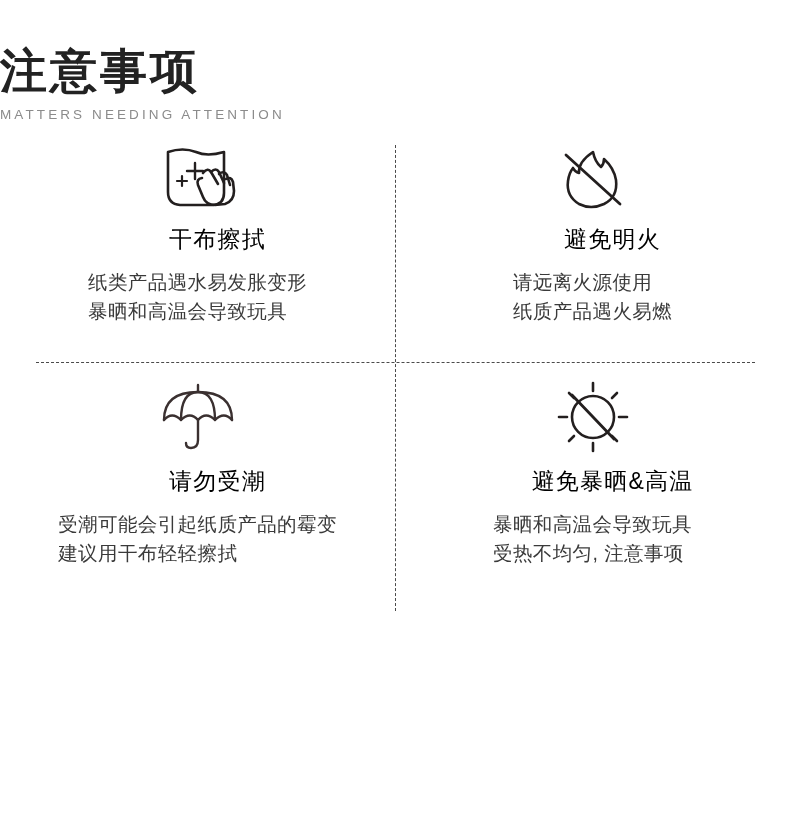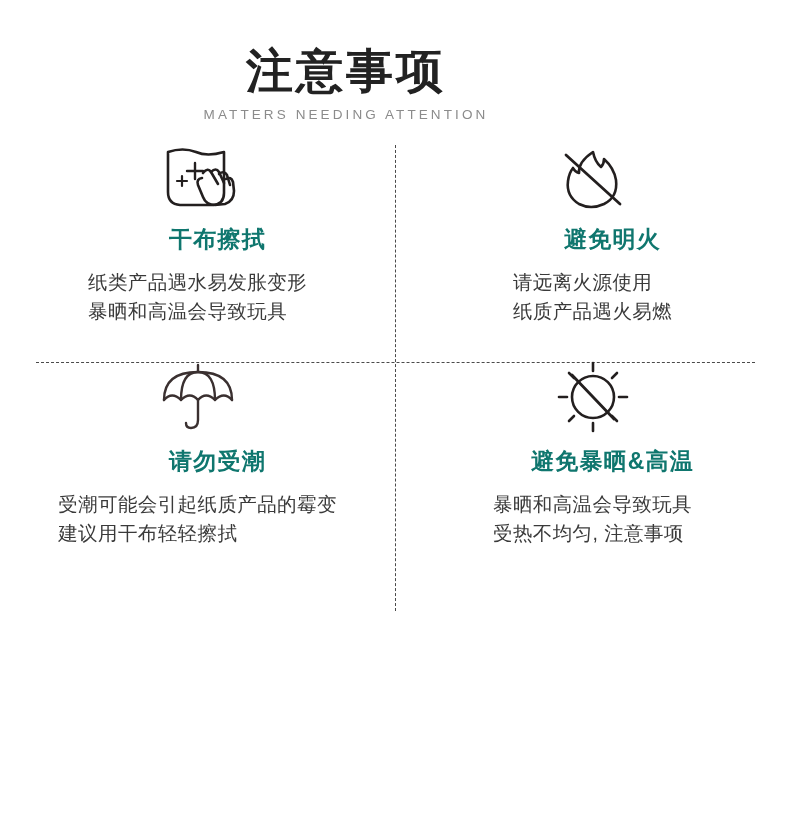--- a/index.html
+++ b/index.html
@@ -20,21 +20,21 @@
     width: 790px;
     height: 814px;
   }
 
   
   .header {
     position: absolute;
     top: 42px;
     left: 0;
     width: 692px;
-    text-align: center;
+    text-align: left;
   }
   .header-title {
     font-size: 47px;
     font-weight: bold;
     letter-spacing: 3px;
     color: #222222;
     line-height: 1.25;
     margin: 0;
   }
   .header-subtitle {
@@ -69,43 +69,43 @@
     position: absolute;
     top: 140px;
     left: 0;
     width: 790px;
   }
   .row {
     display: flex;
     width: 790px;
   }
   .row-top { height: 222px; }
-  .row-bottom { height: 230px; }
+  .row-bottom { height: 230px; padding-top: 20px; }
   .cell {
     width: 395px;
     display: flex;
     flex-direction: column;
     align-items: center;
     box-sizing: border-box;
   }
 
   .cell-icon {
     height: 72px;
     display: flex;
     align-items: flex-end;
     justify-content: center;
   }
   .cell-icon svg { display: block; }
 
   .cell-title {
     margin-top: 14px;
     font-size: 23px;
-    font-weight: bold;
+    font-weight: normal;
     letter-spacing: 1.2px;
-    color: #0f766e;
+    color: #000000;
     line-height: 1.2;
     text-align: center;
     margin-left: 40px;
   }
   .cell-desc {
     margin-top: 14px;
     font-size: 19.5px;
     line-height: 1.52;
     color: #3a3a3a;
     text-align: left;

